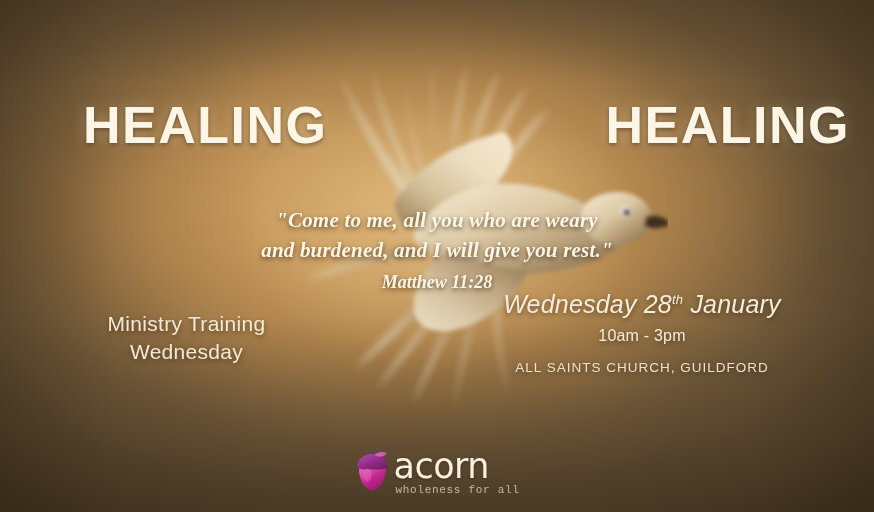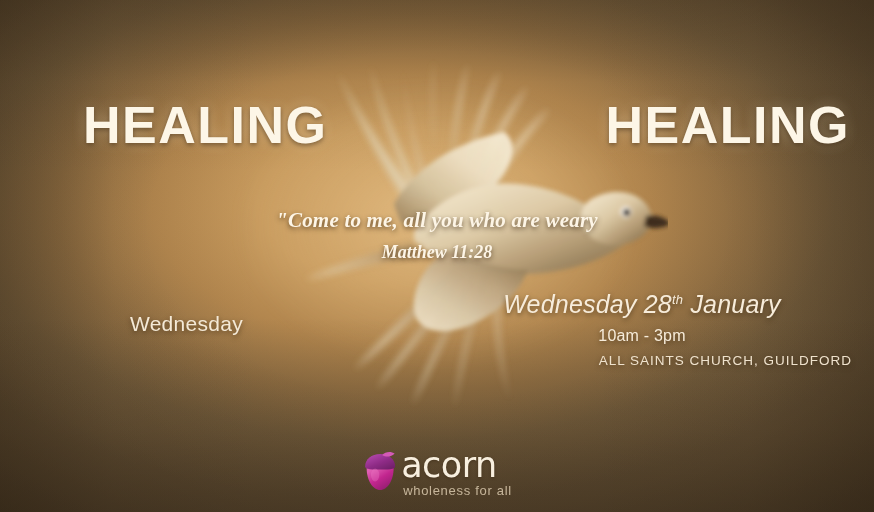--- a/index.html
+++ b/index.html
@@ -178,25 +178,24 @@
     font-size: 13px;
     vertical-align: super;
     line-height: 0;
   }
   .event-time {
     font-size: 16px;
     line-height: 31px;
     letter-spacing: 0.2px;
   }
   .event-venue {
-    margin-top: 2px;
+    margin-top: 9px;
     font-size: 13.5px;
     letter-spacing: 1.0px;
     color: #efe2cd;
-    text-align: right;
   }
 
   
   .logo {
     position: absolute;
     left: 50%;
     transform: translateX(-50%);
     bottom: 16px;
     display: flex;
     align-items: center;
@@ -217,22 +216,22 @@
   }
   .logo-word {
     font-family: "DejaVu Sans", sans-serif;
     font-size: 35px;
     color: #f8efdf;
     letter-spacing: -0.5px;
     line-height: 34px;
     text-shadow: 0 1px 3px rgba(50,34,16,0.5);
   }
   .logo-tagline {
-    font-family: Liberation Sans, sans-serif;
-    font-size: 13px;
+    font-family: Liberation Mono, monospace;
+    font-size: 11px;
     letter-spacing: 0.7px;
     color: #e7d6ba;
     opacity: 0.78;
     margin-top: 2px;
     margin-left: 2px;
     filter: blur(0.35px);
   }
 </style>
 </head>
 <body>
@@ -327,24 +326,26 @@
     </svg>
   </div>
 
   <div class="headline">
     <span class="headline-word headline-left">HEALING</span>
     <span class="headline-word headline-right">HEALING</span>
   </div>
 
   <div class="scripture">
     <div class="scripture-line">"Come to me, all you who are weary</div>
+    <div class="scripture-line">and burdened, and I will give you rest."</div>
     <div class="scripture-ref">Matthew 11:28</div>
   </div>
 
   <div class="subject-block">
+    <div>Ministry Training</div>
     <div>Wednesday</div>
   </div>
 
   <div class="event-block">
     <div class="event-date"><span>Wednesday 28</span><sup>th</sup><span> January</span></div>
     <div class="event-time">10am - 3pm</div>
     <div class="event-venue">ALL SAINTS CHURCH, GUILDFORD</div>
   </div>
 
   <div class="logo">

